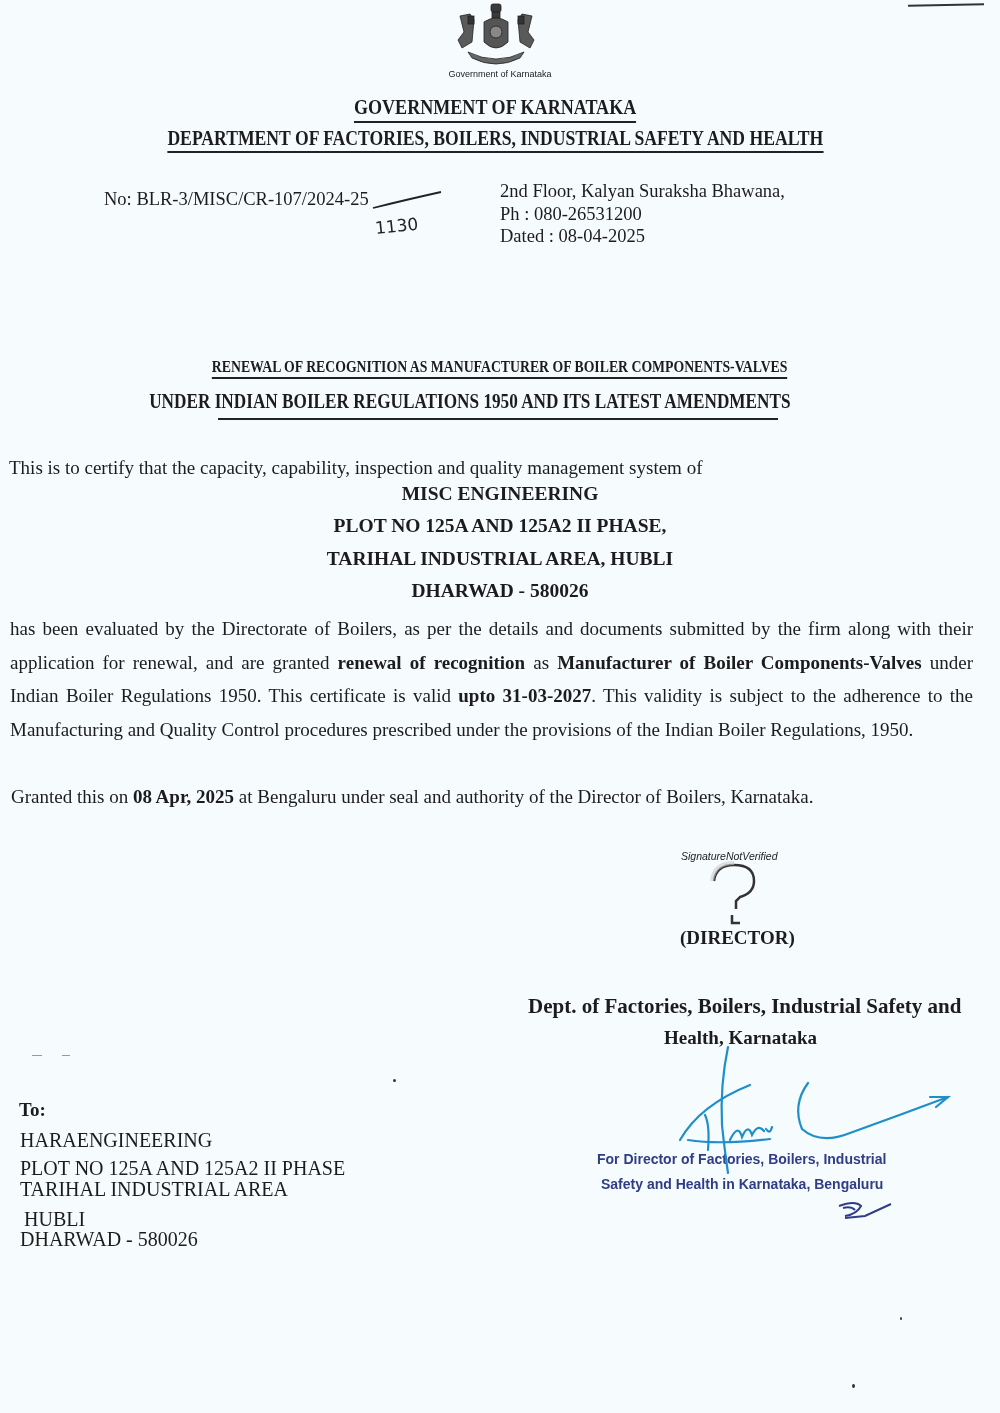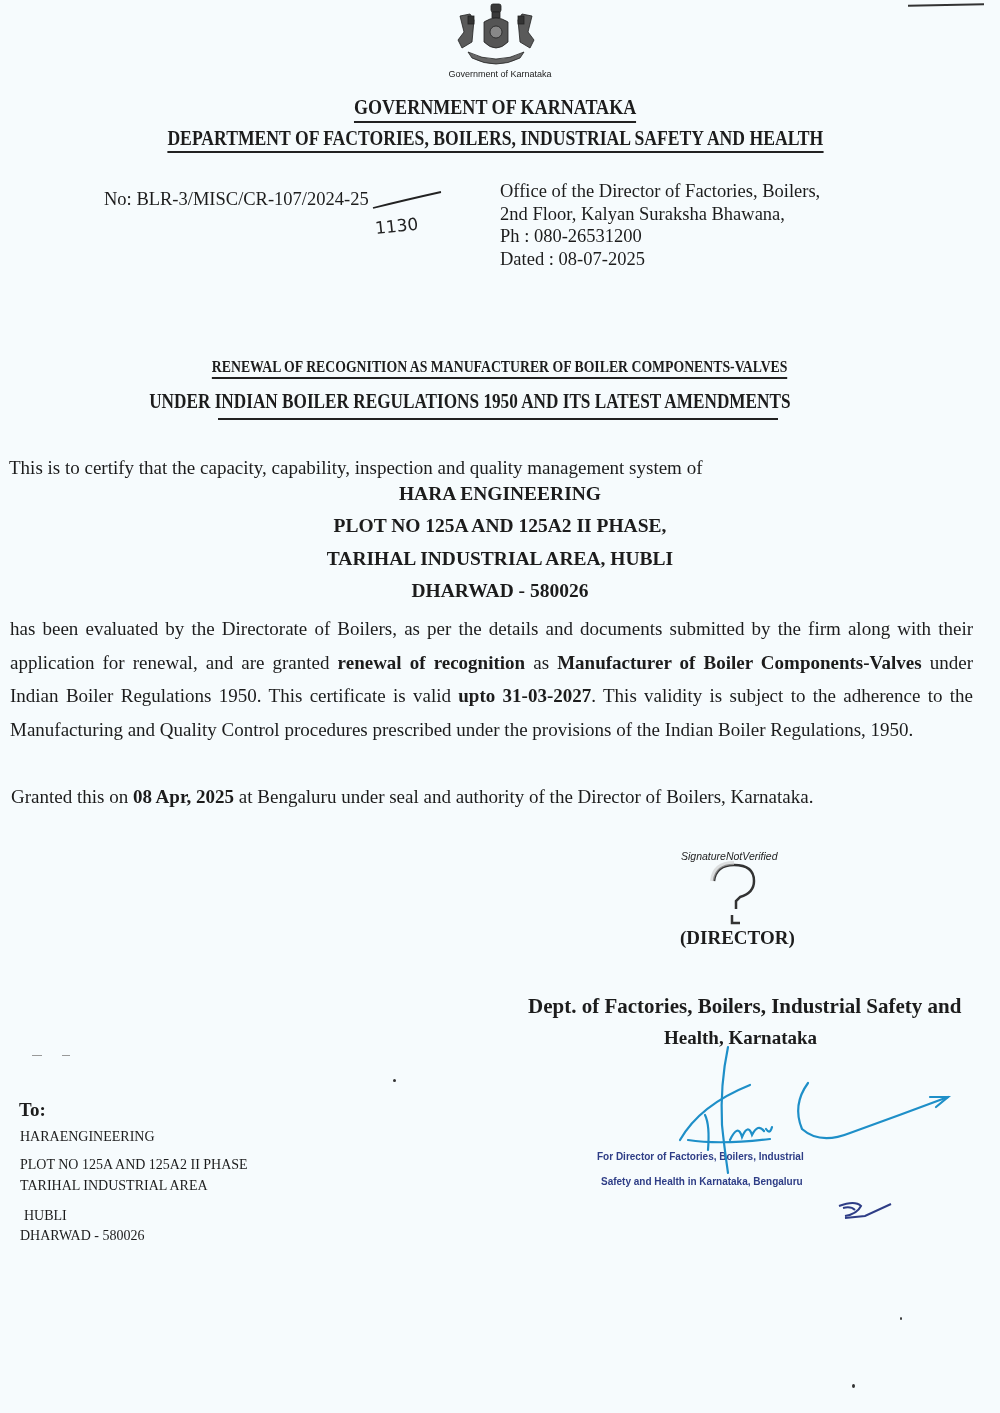--- a/index.html
+++ b/index.html
@@ -39,29 +39,29 @@
 
   #sig-status { left: 681px; top: 850px; font-family: "Liberation Sans", sans-serif; font-style: italic; font-size: 10.5px; }
   #sig-question { left: 700px; top: 861px; width: 70px; height: 66px; }
 
   #director-label { left: 680px; top: 927px; font-size: 19px; font-weight: bold; }
   #director-dept-1 { left: 528px; top: 994px; font-size: 21px; font-weight: bold; white-space: nowrap; }
   #director-dept-2 { left: 664px; top: 1027px; font-size: 19px; font-weight: bold; white-space: nowrap; text-align: right; }
 
   #blue-sig { left: 580px; top: 1045px; width: 380px; height: 135px; }
   #stamp-1, #stamp-2 {
-    font-family: "Liberation Sans", sans-serif; font-weight: bold; font-size: 10px;
+    font-family: "Liberation Sans", sans-serif; font-weight: bold; font-size: 14px;
     color: #2e3d86; white-space: nowrap;
   }
   #stamp-1 { left: 597px; top: 1151px; }
   #stamp-2 { left: 601px; top: 1176px; }
   #initials { left: 835px; top: 1196px; width: 60px; height: 30px; }
 
   #to-label { left: 19px; top: 1099px; font-size: 19px; font-weight: bold; }
-  .to-line { left: 20px; font-size: 14px; white-space: nowrap; }
+  .to-line { left: 20px; font-size: 20px; white-space: nowrap; }
 
   .scan-mark { background: #333; }
 </style>
 </head>
 <body>
 
 <div class="abs scan-mark" style="left:908px;top:4px;width:76px;height:2px;transform:rotate(-1deg);"></div>
 <div class="abs" style="left:32px;top:1055px;width:10px;height:1px;background:#999;"></div>
 <div class="abs" style="left:62px;top:1055px;width:8px;height:1px;background:#999;"></div>
 <div class="abs scan-mark" style="left:393px;top:1079px;width:3px;height:3px;border-radius:50%;"></div>
@@ -94,36 +94,35 @@
 
 <div class="abs" id="ref-no">No: BLR-3/MISC/CR-107/2024-25</div>
 <div class="abs" id="ref-hand">
   <svg width="110" height="50" viewBox="0 0 110 50">
     <path d="M18 20 Q50 12 86 4" stroke="#222" stroke-width="1.8" fill="none"></path>
     <text x="20" y="44" font-family="DejaVu Sans, sans-serif" font-size="17" fill="#222" transform="rotate(-6 40 38)">1130</text>
   </svg>
 </div>
 
 <div class="abs" id="office-block">
-  <div>Office of the Director of Factories, Boilers,</div>
   <div>2nd Floor, Kalyan Suraksha Bhawana,</div>
   <div>Ph : 080-26531200</div>
-  <div>Dated : 08-07-2025</div>
+  <div>Dated : 08-04-2025</div>
 </div>
 
 <div class="abs center" id="cert-title-1">
   <span class="heading uline" style="display: inline-block; transform: scaleX(0.86);">RENEWAL OF RECOGNITION AS MANUFACTURER OF BOILER COMPONENTS-VALVES</span>
 </div>
 <div class="abs center" id="cert-title-2">
   <span class="heading" style="display: inline-block; transform: scaleX(0.86);">UNDER INDIAN BOILER REGULATIONS 1950 AND ITS LATEST AMENDMENTS</span>
 </div>
 <div class="abs" style="left:218px;top:418px;width:560px;height:2px;background:#222;"></div>
 
 <div class="abs" id="certify-intro">This is to certify that the capacity, capability, inspection and quality management system of</div>
-<div class="abs center firm-line" style="top:483px;">HARA ENGINEERING</div>
+<div class="abs center firm-line" style="top:483px;">MISC ENGINEERING</div>
 <div class="abs center firm-line" style="top:515px;">PLOT NO 125A AND 125A2 II PHASE,</div>
 <div class="abs center firm-line" style="top:548px;">TARIHAL INDUSTRIAL AREA, HUBLI</div>
 <div class="abs center firm-line" style="top:580px;">DHARWAD - 580026</div>
 
 <div class="abs" id="body-para"><span>has been evaluated by the Directorate of Boilers, as per the details and documents submitted by the firm along with their application for renewal, and are granted </span><b>renewal of recognition</b><span> as </span><b>Manufacturer of Boiler Components-Valves</b><span> under Indian Boiler Regulations 1950. This certificate is valid </span><b>upto 31-03-2027</b><span>. This validity is subject to the adherence to the Manufacturing and Quality Control procedures prescribed under the provisions of the Indian Boiler Regulations, 1950.</span></div>
 
 <div class="abs" id="granted-line"><span>Granted this on </span><b>08 Apr, 2025</b><span> at Bengaluru under seal and authority of the Director of Boilers, Karnataka.</span></div>
 
 <div class="abs" id="sig-status">SignatureNotVerified</div>
 <div class="abs" id="sig-question">

